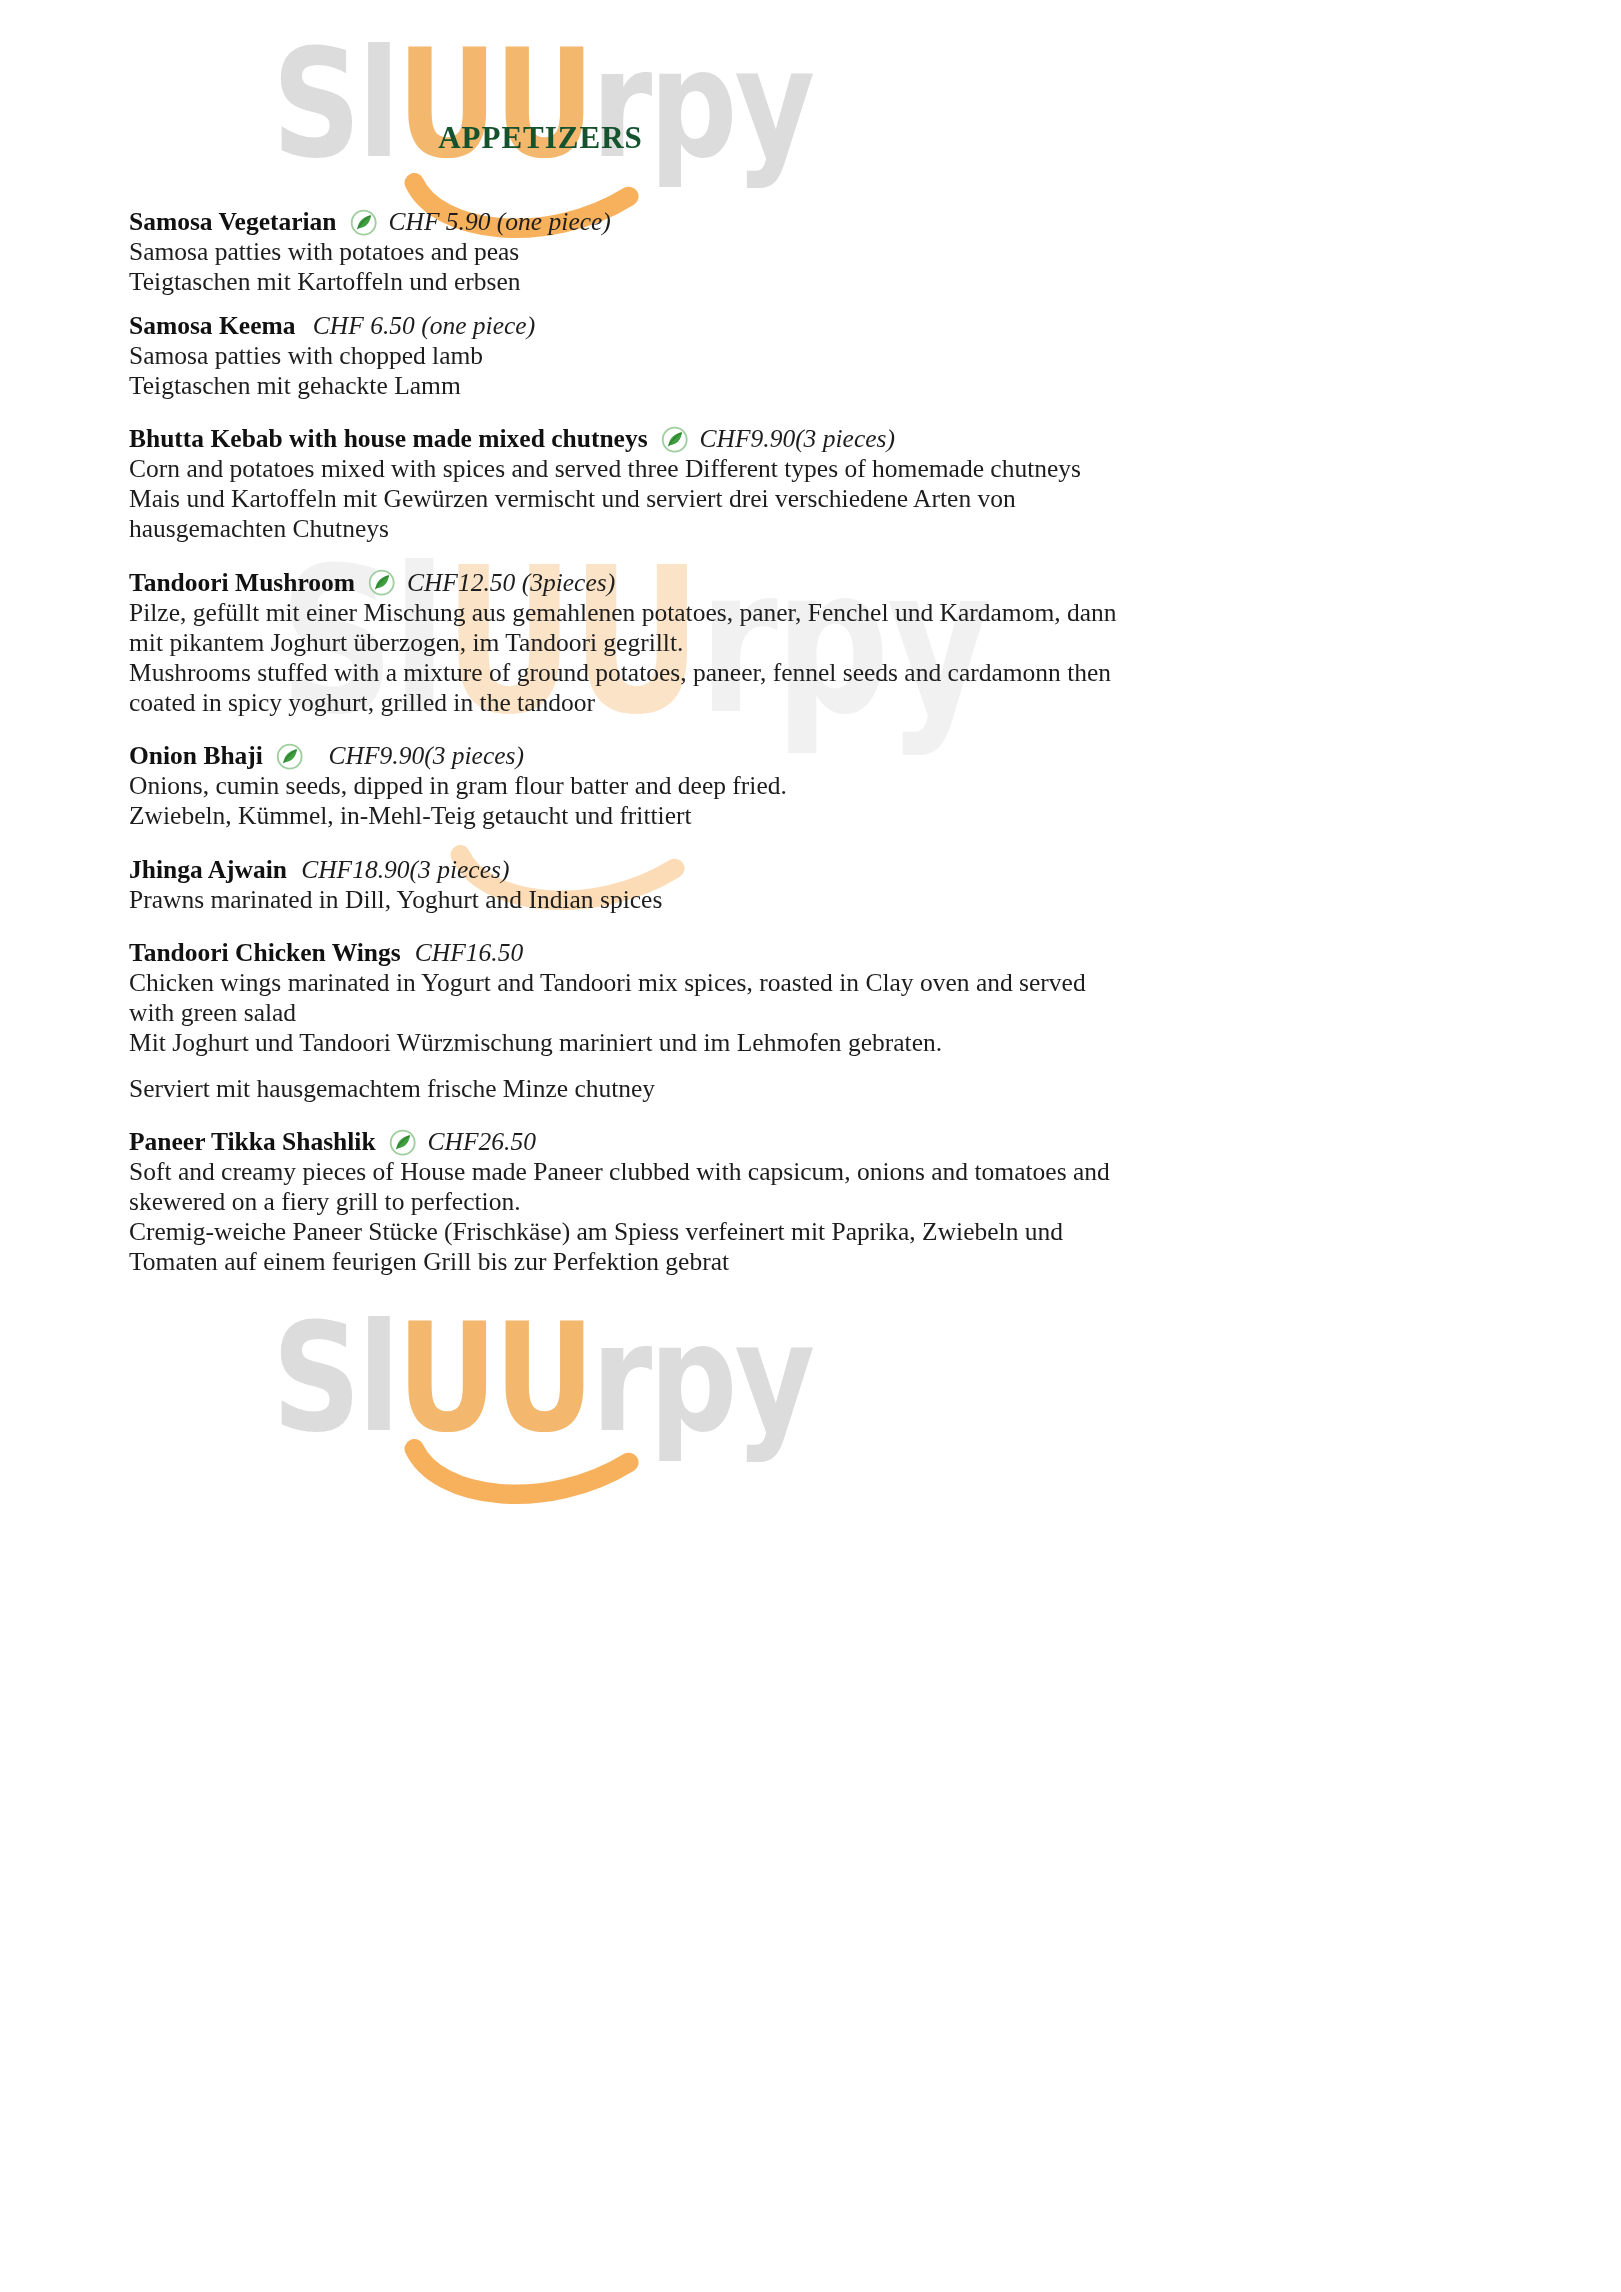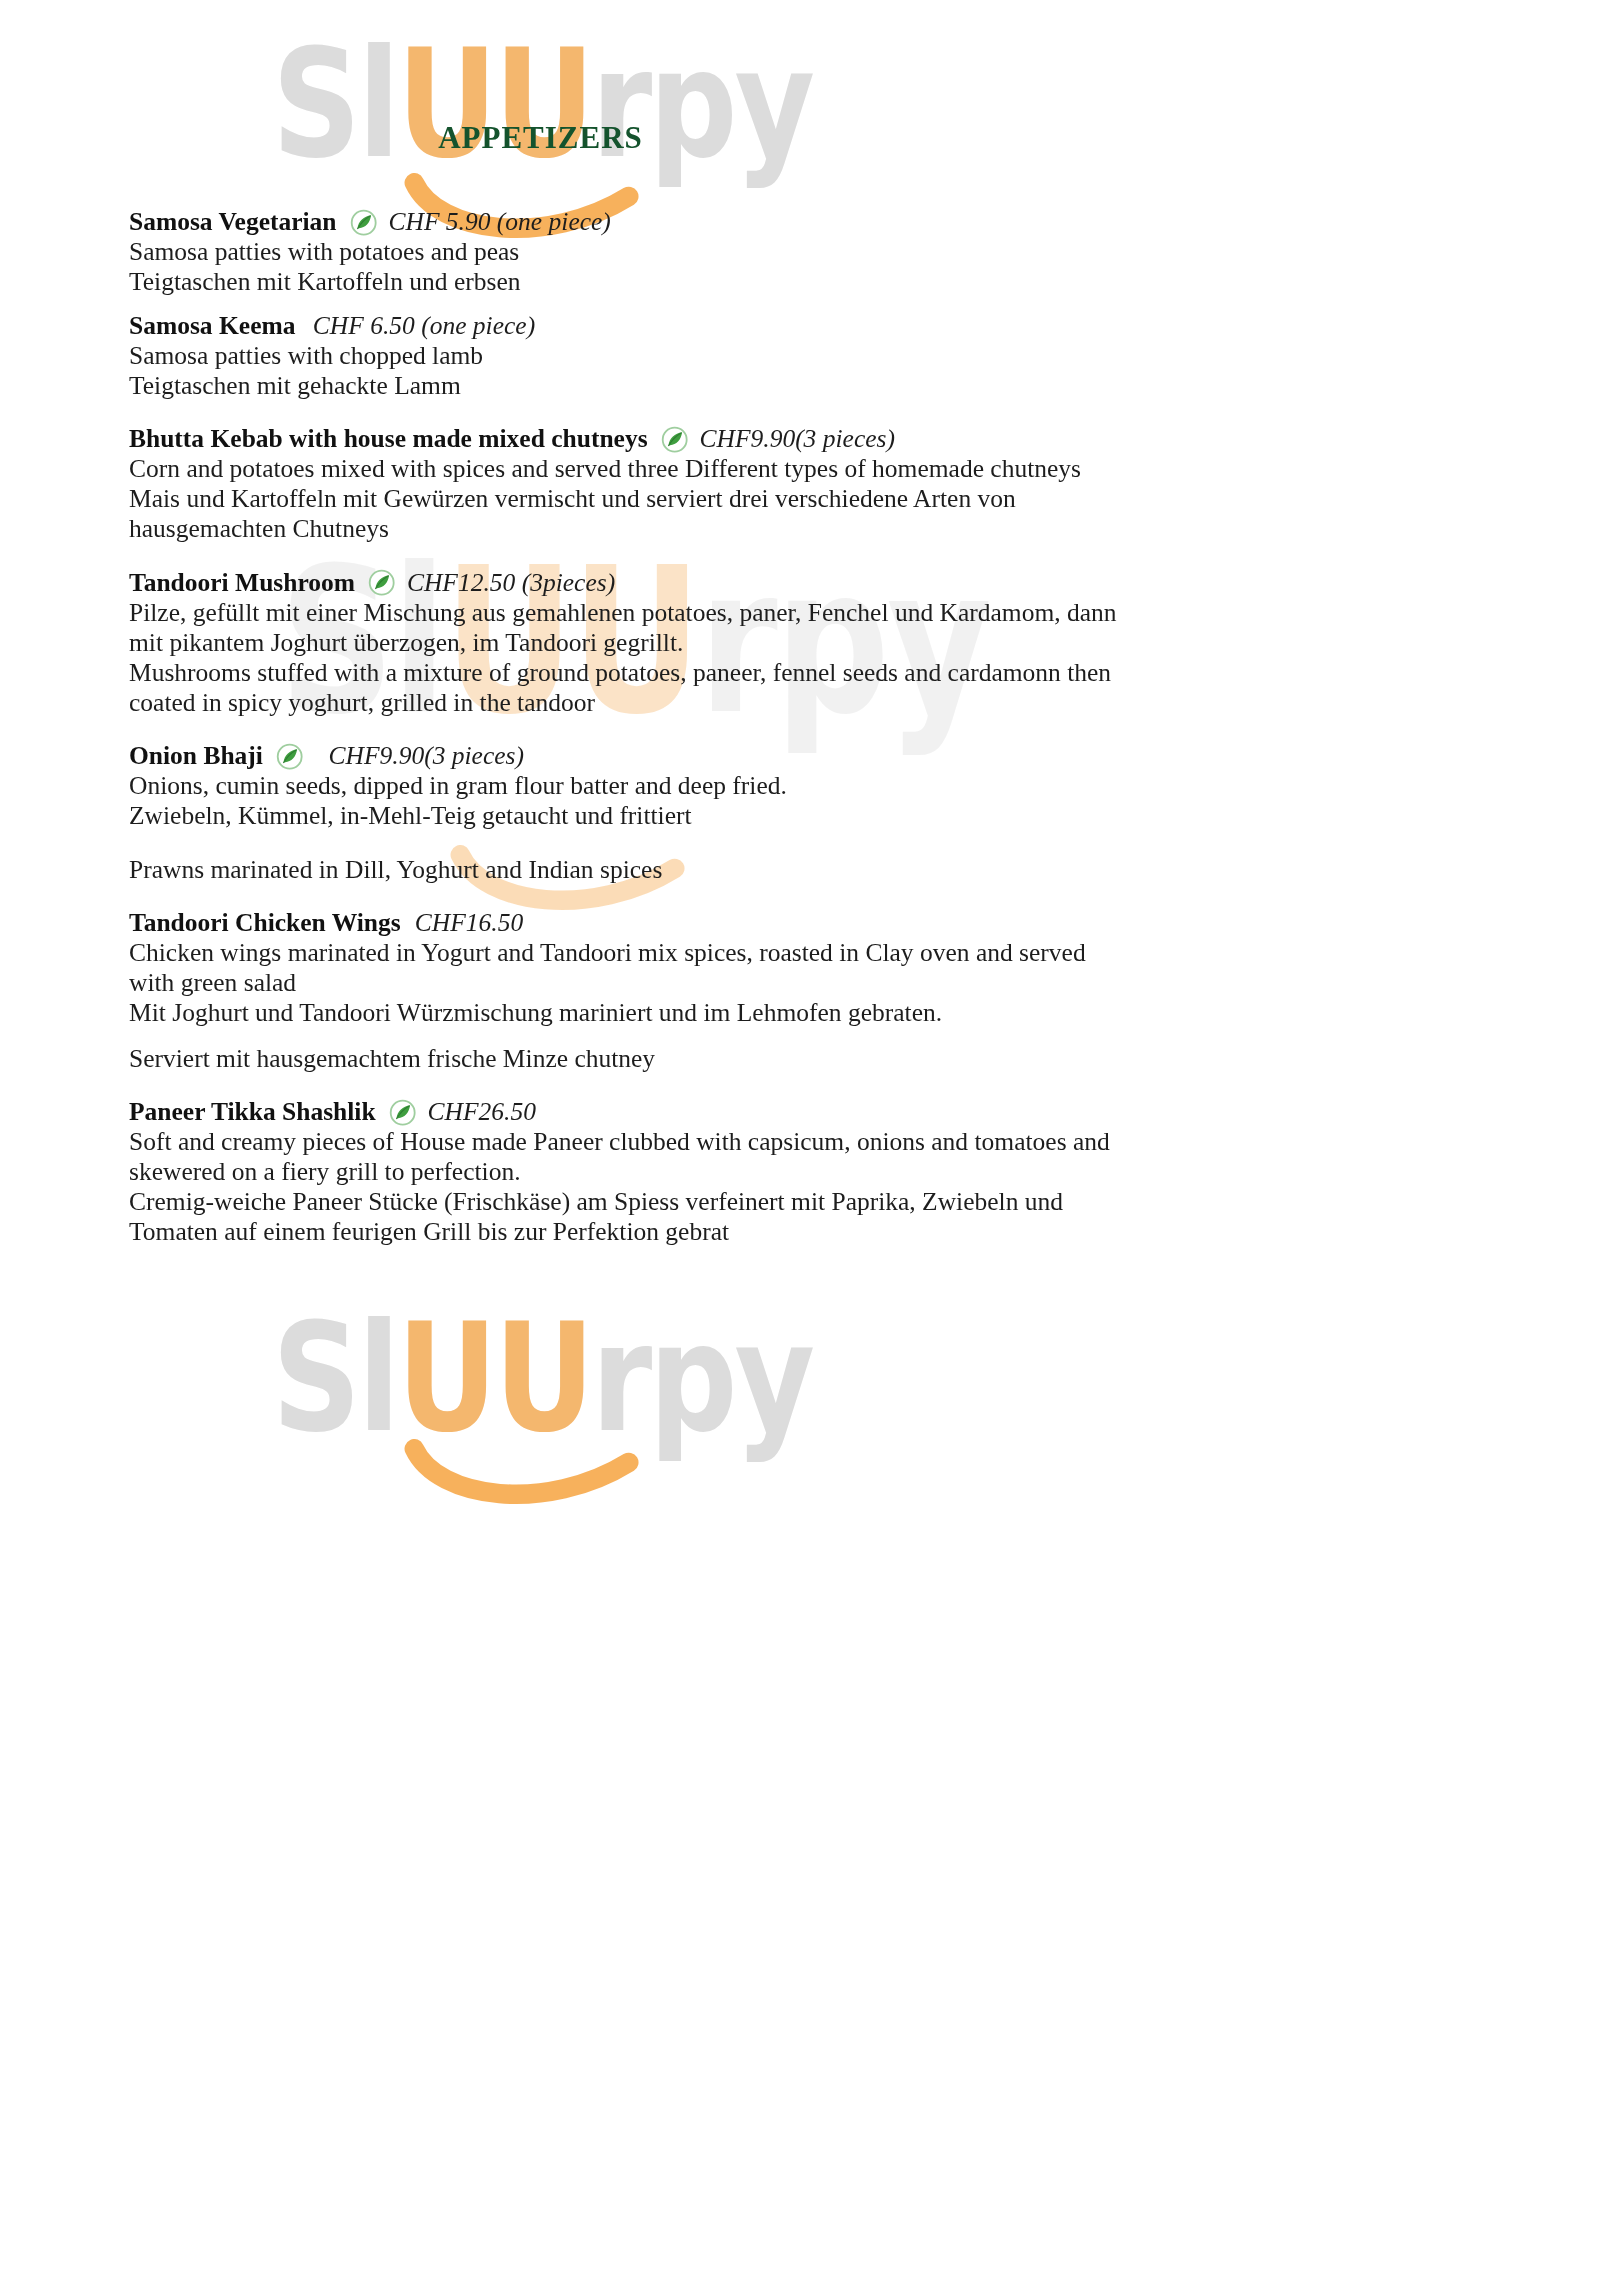--- a/index.html
+++ b/index.html
@@ -153,20 +153,24 @@
           <path d="M6.5 17 C 7.5 10.5, 12 6.5, 18.5 5.5 C 17.5 12.5, 13.5 16.5, 8 16.8 Z" fill="#3f9e3f"></path>
           <path d="M6.5 17.5 C 9.5 12.5, 13.5 8.5, 18 6" stroke="#2e7d32" stroke-width="1" fill="none"></path>
         </svg>
         <span class="item-price" style="margin-left:13.7px;">CHF9.90(3 pieces)</span>
       </div>
       <p class="desc">Onions, cumin seeds, dipped in gram flour batter and deep fried.</p>
       <p class="desc it">Zwiebeln, Kümmel, in-Mehl-Teig getaucht und frittiert</p>
     </section>
 
     <section class="item gap-lg">
+      <div class="item-head">
+        <span class="item-name">Jhinga Ajwain</span>
+        <span class="item-price" style="margin-left:7.8px;">CHF18.90(3 pieces)</span>
+      </div>
       <p class="desc">Prawns marinated in Dill, Yoghurt and Indian spices</p>
     </section>
 
     <section class="item gap-lg">
       <div class="item-head">
         <span class="item-name">Tandoori Chicken Wings</span>
         <span class="item-price" style="margin-left:7.8px;">CHF16.50</span>
       </div>
       <p class="desc">Chicken wings marinated in Yogurt and Tandoori mix spices, roasted in Clay oven and served with green salad</p>
       <p class="desc">Mit Joghurt und Tandoori Würzmischung mariniert und im Lehmofen gebraten.</p>

